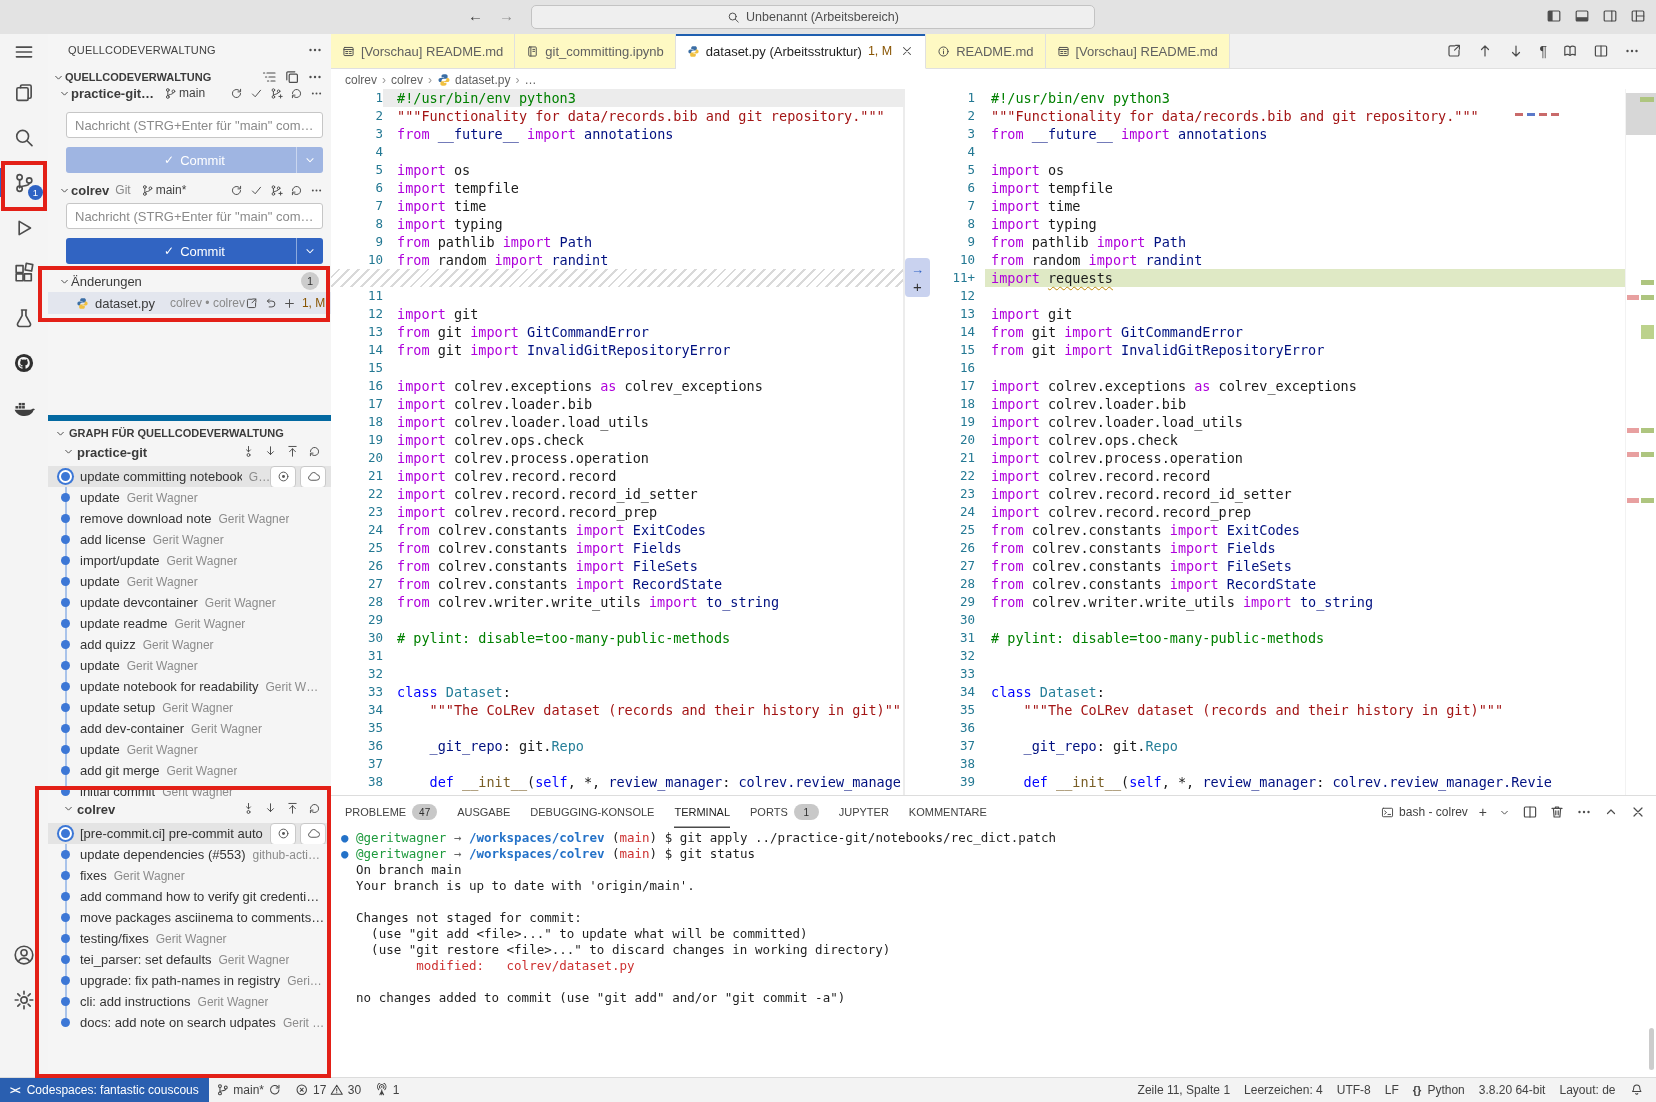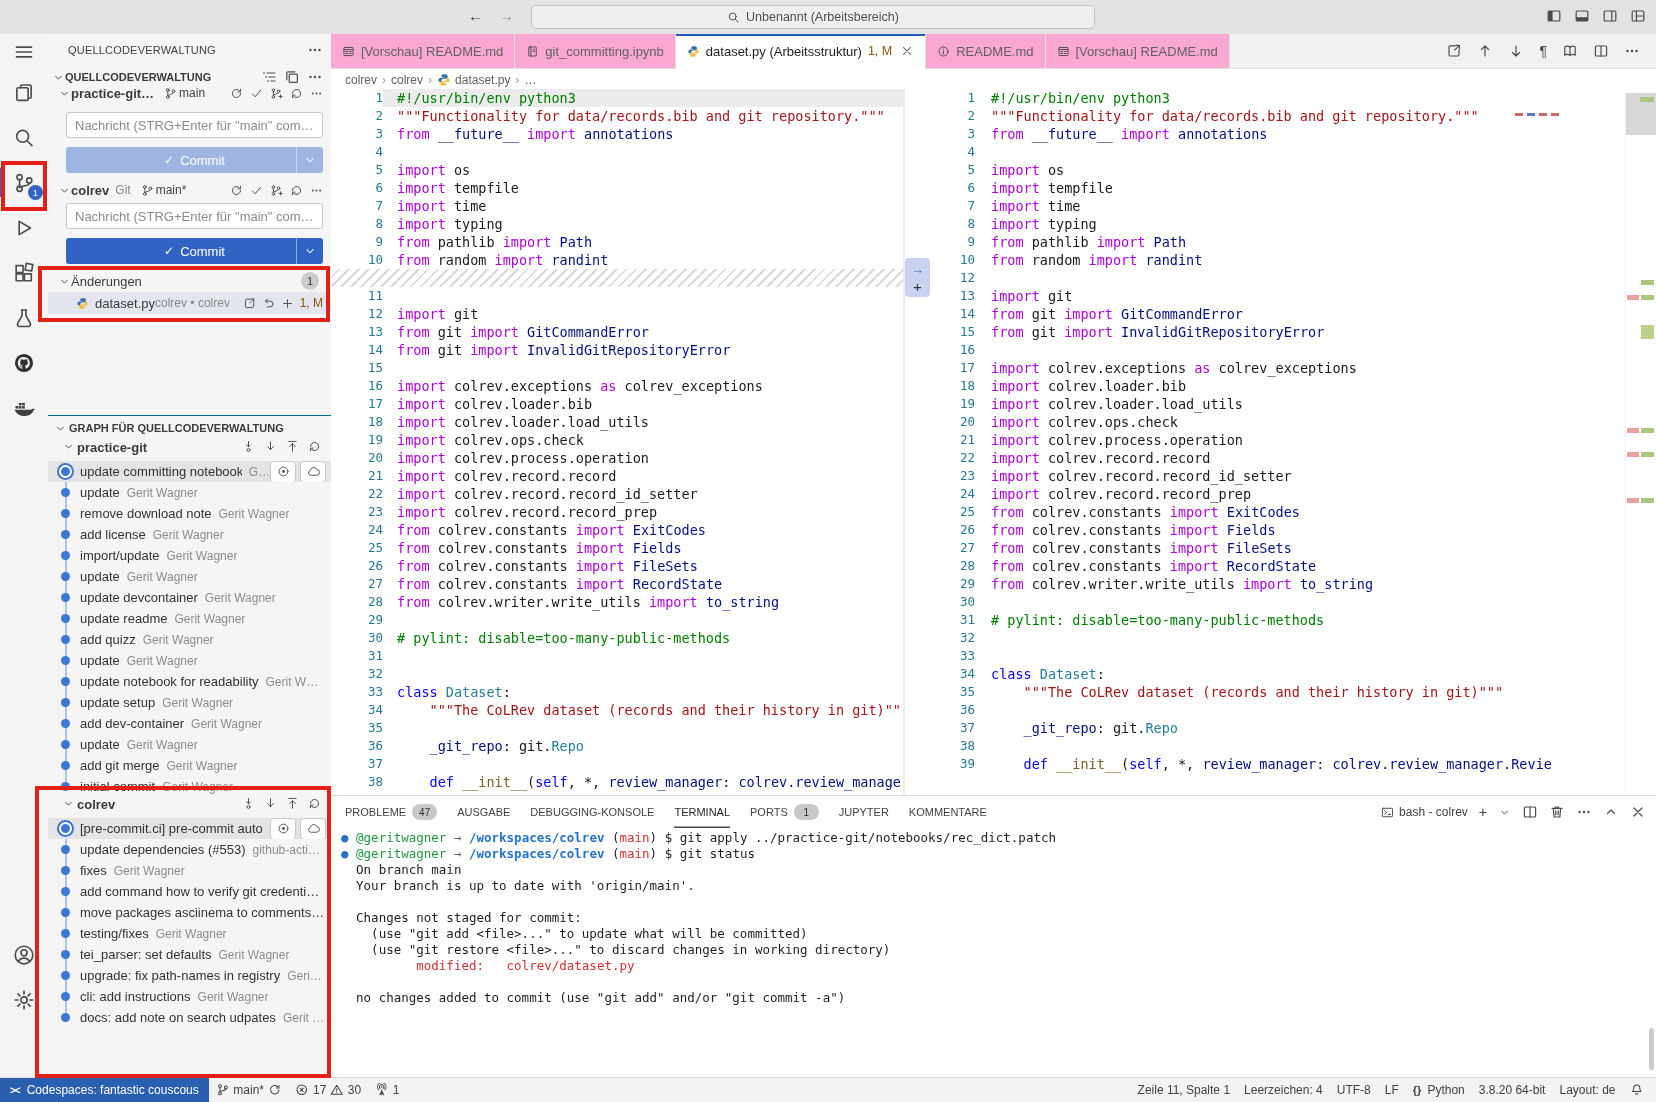--- a/index.html
+++ b/index.html
@@ -40,45 +40,45 @@
   .ph{color:#8a8a8a;font-size:13px;white-space:nowrap}
   .commit-btn{position:absolute;left:18px;right:8px;height:26px;border-radius:3px;color:#fff;display:flex;align-items:center;justify-content:center;font-size:13px}
   .commit-btn .chk{margin-right:6px;font-size:12px}
   .commit-btn .split{position:absolute;right:0;top:0;bottom:0;width:26px;border-left:1px solid rgba(255,255,255,.45);display:flex;align-items:center;justify-content:center;color:#fff}
   .commit-btn .split .ic{color:#fff;width:14px;height:14px}
   .commit-btn.primary{background:var(--commitPrimary,#3268c6)}
   .commit-btn.secondary{background:var(--commitSecondary,#9fb5e2)}
   .badge-gray{background:#ccc;color:#333;border-radius:50%;width:18px;height:18px;font-size:11px;display:flex;align-items:center;justify-content:center;margin-left:auto;margin-right:12px;flex:0 0 auto}
   .file-row{background:#e3e6ee}
   .file-row .fname{margin-left:6px}
-  .file-row .fdesc{color:#8a8a8a;font-size:12px;margin-left:0;white-space:nowrap}
+  .file-row .fdesc{color:#8a8a8a;font-size:12px;margin-left:15px;white-space:nowrap}
   .file-actions{margin-left:auto;display:flex;align-items:center;gap:6px;padding-right:8px}
   .mstat{color:var(--modified,#895503);font-size:12px;white-space:nowrap}
   
-  .graph{position:absolute;top:381px;left:0;right:0;bottom:0;border-top:1px solid #0369a1}
+  .graph{position:absolute;top:381px;left:0;right:0;bottom:0;border-top:6px solid #0369a1}
   .g-head{height:24px;display:flex;align-items:center;gap:2px;padding-left:6px}
   .g-sub{height:21px;display:flex;align-items:flex-start;gap:2px;padding-left:14px}
   .g-sub b{font-size:13px}
   .g-icons{margin-left:auto;display:flex;align-items:center;gap:9px;padding-right:10px}
   .commits{position:relative}
   .commits::before{content:"";position:absolute;left:17px;top:10px;bottom:10px;width:2px;background:#a9c3ea}
   .commit-row{height:21px;display:flex;align-items:center;position:relative;padding-left:32px;overflow:hidden}
   .commit-row.selected{background:#e4e4e4}
   .cdot{position:absolute;left:13px;top:6px;width:9px;height:9px;border-radius:50%;background:#3c77d6}
   .cdot.head{left:11px;top:4px;width:9px;height:9px;border:2px solid #fff;box-shadow:0 0 0 2px #3c77d6;background:#3c77d6}
   .cmsg{white-space:nowrap;overflow:hidden;font-size:13px;color:#333}
   .cauthor{color:#8c8c8c;font-size:12px;margin-left:7px;white-space:nowrap;overflow:hidden;text-overflow:ellipsis}
   .row-btns{margin-left:auto;display:flex;gap:4px;padding-right:5px;flex:0 0 auto}
   .row-btn{width:24px;height:20px;border:1px solid #c9c9c9;border-radius:4px;background:#fff;display:flex;align-items:center;justify-content:center}
   .row-btn .ic{width:13px;height:13px;color:#555}
   
   .editor{position:absolute;top:34px;left:331px;right:0;bottom:24px;background:#fff}
   .tabbar{height:34px;background:#f1f1f1;border-bottom:1px solid #e0e0e0;display:flex;align-items:stretch}
   .tabs{display:flex}
-  .tab{display:flex;align-items:center;gap:6px;padding:0 11px;border-right:1px solid #e0e0e0;background:#f9a8d4;color:#616161;font-size:13px;white-space:nowrap}
+  .tab{display:flex;align-items:center;gap:6px;padding:0 11px;border-right:1px solid #e0e0e0;background:#fef9c3;color:#616161;font-size:13px;white-space:nowrap}
   .tab.active{background:#fff;color:#1f1f1f;box-shadow:inset 0 2px 0 #1f5fb0;border-bottom:1px solid #fff;margin-bottom:-1px}
   .tab .mod{color:var(--modified,#895503);font-size:12.5px}
   .tab .close{width:14px;height:14px;margin-left:2px}
   .ed-actions{margin-left:auto;display:flex;align-items:center;gap:15px;padding-right:16px;color:#444}
   .glyph{font-size:14px;color:#444}
   .breadcrumb{height:21px;display:flex;align-items:center;font-size:12px;color:#616161;padding-left:14px;gap:5px;background:#fff}
   .breadcrumb .sep{color:#9a9a9a}
   .breadcrumb .ic{width:14px;height:14px}
   
   .diff{position:absolute;top:55px;left:0;right:0;bottom:282px;overflow:hidden;background:#fff}
@@ -1056,20 +1056,24 @@
             <span class="ctext"><span class="tk-k">import</span><span class="tk-p"> typing</span></span>
           </div>
           <div class="crow">
             <span class="cnum">9</span>
             <span class="ctext"><span class="tk-k">from</span><span class="tk-p"> pathlib </span><span class="tk-k">import</span><span class="tk-p"> </span><span class="tk-n">Path</span></span>
           </div>
           <div class="crow">
             <span class="cnum">10</span>
             <span class="ctext"><span class="tk-k">from</span><span class="tk-p"> random </span><span class="tk-k">import</span><span class="tk-p"> </span><span class="tk-n">randint</span></span>
           </div>
+          <div class="crow ins">
+            <span class="cnum">11+</span>
+            <span class="ctext"><span class="tk-k">import</span><span class="tk-p"> </span><span class="tk-w">requests</span></span>
+          </div>
           <div class="crow">
             <span class="cnum">12</span>
             <span class="ctext"></span>
           </div>
           <div class="crow">
             <span class="cnum">13</span>
             <span class="ctext"><span class="tk-k">import</span><span class="tk-p"> git</span></span>
           </div>
           <div class="crow">
             <span class="cnum">14</span>

